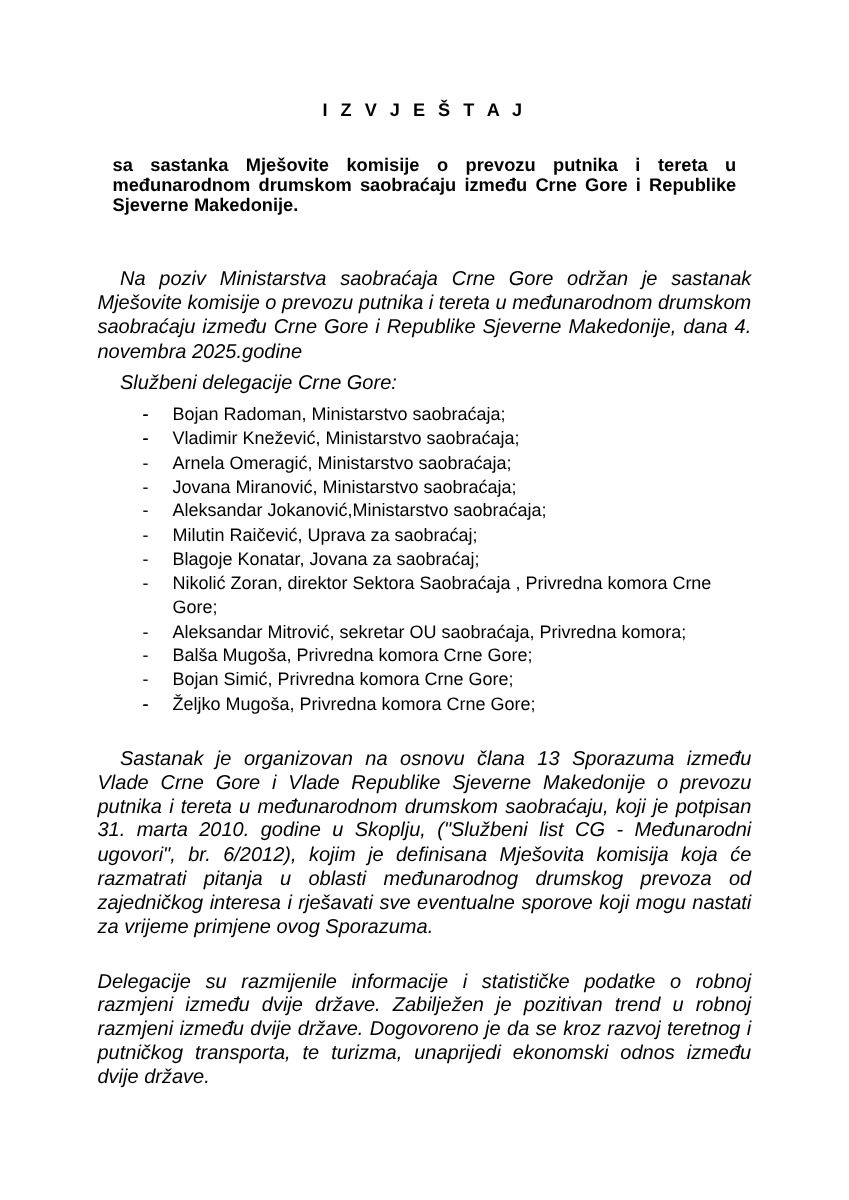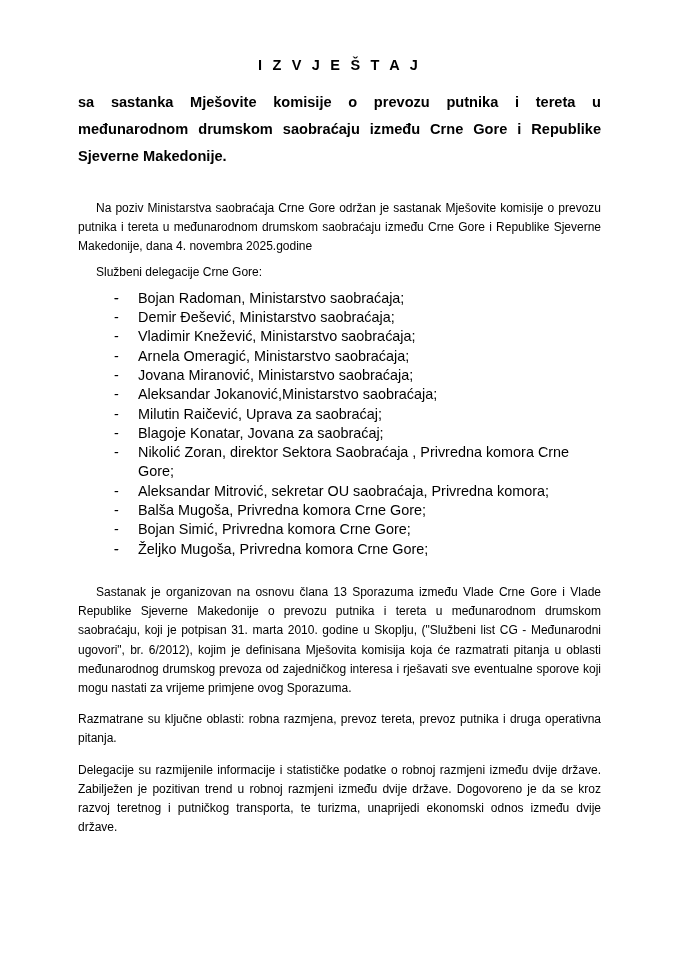--- a/index.html
+++ b/index.html
@@ -24,45 +24,46 @@
   .content {
     position: absolute;
     left: 78px;
     top: 0;
     width: 523px;
   }
 
   
   .doc-title {
     margin: 0;
-    padding-top: 56px;
+    padding-top: 80px;
     text-align: center;
     font-size: 14.5px;
     font-weight: bold;
     letter-spacing: 3.2px;
     line-height: 18px;
   }
   .doc-subtitle {
-    margin: 0;
+    margin: 12px;
     padding-top: 15px;
     font-size: 14.6px;
     font-weight: bold;
-    line-height: 27px;
+    line-height: 16px;
     text-align: justify;
     text-align-last: left;
     word-spacing: 0.2px;
   }
 
   
   .para {
     margin: 0;
-    font-size: 12px;
+    font-size: 16px;
     line-height: 19.2px;
     text-align: justify;
     text-align-last: left;
+    font-style: italic;
   }
   .para.indent {
     text-indent: 18px;
   }
   .gap-intro { height: 29px; }
   .gap-sm    { height: 6px; }
   .gap-md    { height: 12px; }
   .gap-lg    { height: 24px; }
   .gap-list  { height: 7px; }
 
@@ -101,39 +102,38 @@
 
     <div class="gap-sm"></div>
 
     <p class="para indent">Službeni delegacije Crne Gore:</p>
 
     <div class="gap-list"></div>
 
     <ul class="delegation-list" id="delegation-list">
         <li><span class="dash">-</span></li>
         <li><span class="dash">-</span><span>Bojan Radoman, Ministarstvo saobraćaja;</span></li>
-        <li><span class="dash">-</span><span>Demir Đešević, Ministarstvo saobraćaja;</span></li>
+        <li><span class="dash">-</span></li>
         <li><span class="dash">-</span><span>Vladimir Knežević, Ministarstvo saobraćaja;</span></li>
         <li><span class="dash">-</span><span>Arnela Omeragić, Ministarstvo saobraćaja;</span></li>
         <li><span class="dash">-</span><span>Jovana Miranović, Ministarstvo saobraćaja;</span></li>
         <li><span class="dash">-</span><span>Aleksandar Jokanović,Ministarstvo saobraćaja;</span></li>
         <li><span class="dash">-</span><span>Milutin Raičević, Uprava za saobraćaj;</span></li>
         <li><span class="dash">-</span><span>Blagoje Konatar, Jovana za saobraćaj;</span></li>
         <li><span class="dash">-</span><span>Nikolić Zoran, direktor Sektora Saobraćaja , Privredna komora Crne Gore;</span></li>
         <li><span class="dash">-</span><span>Aleksandar Mitrović, sekretar OU saobraćaja, Privredna komora;</span></li>
         <li><span class="dash">-</span><span>Balša Mugoša, Privredna komora Crne Gore;</span></li>
         <li><span class="dash">-</span><span>Bojan Simić, Privredna komora Crne Gore;</span></li>
         <li><span class="dash">-</span></li>
         <li><span class="dash">-</span><span>Željko Mugoša, Privredna komora Crne Gore;</span></li>
       </ul>
 
     <div class="gap-lg"></div>
 
     <div id="body-paragraphs">
         <p class="para indent">Sastanak je organizovan na osnovu člana 13 Sporazuma između Vlade Crne Gore i Vlade Republike Sjeverne Makedonije  o prevozu putnika i tereta u međunarodnom drumskom saobraćaju, koji je potpisan 31. marta  2010. godine u Skoplju, ("Službeni list CG - Međunarodni ugovori", br. 6/2012),  kojim je definisana  Mješovita komisija koja će razmatrati pitanja u oblasti međunarodnog drumskog prevoza od zajedničkog interesa i rješavati sve eventualne sporove koji mogu nastati za vrijeme primjene ovog Sporazuma.</p>
         <div class="gap-md"></div>
-        <p class="para">Razmatrane su ključne oblasti: robna razmjena, prevoz tereta, prevoz putnika i druga operativna pitanja.</p>
         <div class="gap-md"></div>
         <p class="para">Delegacije su razmijenile informacije i statističke podatke o robnoj razmjeni između dvije države. Zabilježen je pozitivan trend u robnoj razmjeni između dvije države. Dogovoreno je da se kroz razvoj teretnog i putničkog transporta, te turizma, unaprijedi ekonomski odnos između dvije države.</p>
       </div>
 
   </div>
 </div>
 
 </body></html>

